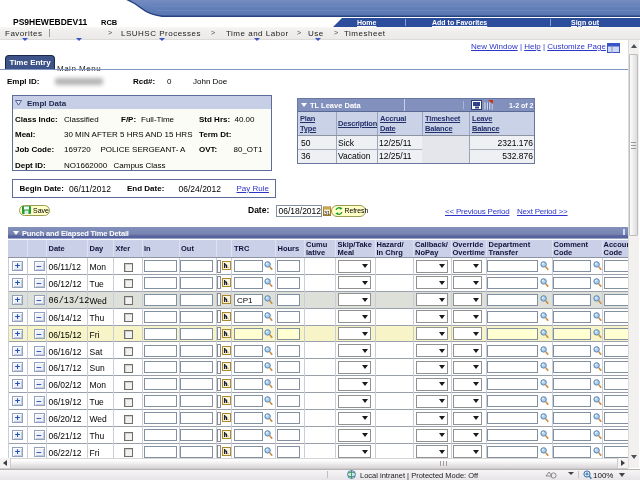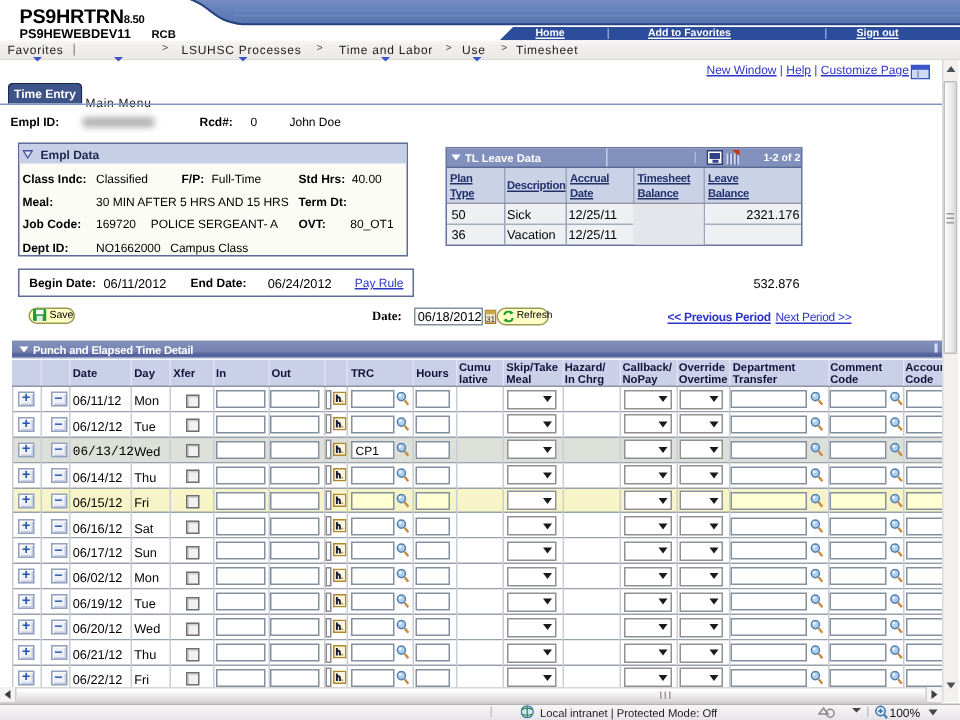--- a/index.html
+++ b/index.html
@@ -31,21 +31,20 @@
         <line x1="32" y1="6.5" x2="522" y2="6.5"></line>
         <line x1="38" y1="10.5" x2="522" y2="10.5"></line>
       </g>
 </svg>
 <div class="ab" style="left:333px;top:18px;width:307px;height:9px;background:#2c4c9c;clip-path:polygon(9px 0,100% 0,100% 100%,0 100%);"></div>
 <div class="ab b" style="left:357px;top:18.5px;font-size:7px;color:#fff;text-decoration:underline;">Home</div>
 <div class="ab b" style="left:432px;top:18.5px;font-size:7px;color:#fff;text-decoration:underline;">Add to Favorites</div>
 <div class="ab b" style="left:571px;top:18.5px;font-size:7px;color:#fff;text-decoration:underline;">Sign out</div>
 <div class="ab" style="left:405px;top:19px;width:1px;height:7px;background:#8ea0cc;"></div>
 <div class="ab" style="left:550px;top:19px;width:1px;height:7px;background:#8ea0cc;"></div>
-<div class="ab b" style="left:13px;top:2.5px;font-size:13.2px;letter-spacing:-0.2px;color:#000;">PS9HRTRN<span style="font-size:7.5px;">8.50</span></div>
 <div class="ab b" style="left:13px;top:17px;font-size:8.5px;color:#000;">PS9HEWEBDEV11</div>
 <div class="ab b" style="left:101px;top:18px;font-size:7.5px;color:#000;text-align:right;">RCB</div>
 <div class="ab" style="left:0;top:27px;width:640px;height:12.5px;background:linear-gradient(180deg,#f8f7f6 0%,#f0efed 30%,#ebeae8 100%);border-bottom:1px solid #dddbd7;box-sizing:border-box;"></div>
 <div class="ab" style="left:5px;top:29px;font-size:8px;color:#1c1c1c;letter-spacing:0.5px;">Favorites</div>
 <div class="ab" style="left:57px;top:29px;font-size:8px;color:#1c1c1c;letter-spacing:0.5px;margin-top:35px;">Main Menu</div>
 <div class="ab" style="left:121px;top:29px;font-size:8px;color:#1c1c1c;letter-spacing:0.5px;">LSUHSC Processes</div>
 <div class="ab" style="left:226px;top:29px;font-size:8px;color:#1c1c1c;letter-spacing:0.5px;">Time and Labor</div>
 <div class="ab" style="left:308px;top:29px;font-size:8px;color:#1c1c1c;letter-spacing:0.5px;">Use</div>
 <div class="ab" style="left:344px;top:29px;font-size:8px;color:#1c1c1c;letter-spacing:0.5px;">Timesheet</div>
 <div class="ab" style="left:49px;top:29px;width:1px;height:8px;background:#999;"></div>
@@ -132,45 +131,45 @@
 <div class="ab" style="left:298px;top:135px;width:236px;height:1px;background:#8f94a3;"></div>
 <div class="ab" style="left:298px;top:148.5px;width:236px;height:1px;background:#a8adbb;"></div>
 <div class="ab" style="left:422px;top:136px;width:47px;height:27px;background:#e4e6eb;"></div>
 <div class="ab" style="left:301px;top:138px;font-size:8.5px;">50</div>
 <div class="ab" style="left:338px;top:138px;font-size:8.5px;">Sick</div>
 <div class="ab" style="left:379px;top:138px;font-size:8.5px;">12/25/11</div>
 <div class="ab" style="left:301px;top:151px;font-size:8.5px;">36</div>
 <div class="ab" style="left:338px;top:151px;font-size:8.5px;">Vacation</div>
 <div class="ab" style="left:379px;top:151px;font-size:8.5px;">12/25/11</div>
 <div class="ab" style="left:468px;top:138px;width:65px;text-align:right;font-size:8.5px;">2321.176</div>
-<div class="ab" style="left:468px;top:151px;width:65px;text-align:right;font-size:8.5px;margin-top:33px;">532.876</div>
+<div class="ab" style="left:468px;top:151px;width:65px;text-align:right;font-size:8.5px;">532.876</div>
 <div class="ab" style="left:19px;top:204.5px;width:31px;height:11px;background:#ffffc6;border:1px solid #9b9b55;border-radius:6px;box-sizing:border-box;"></div>
 <svg class="ab" style="left:21.5px;top:206px;" width="9" height="8" viewBox="0 0 9 8">
 <rect x="0" y="0" width="9" height="8" rx="1" fill="#1e9e33"></rect>
 <rect x="2" y="0.5" width="5" height="3" fill="#fff"></rect>
 <rect x="2.5" y="4.5" width="4" height="3.5" fill="#e8e8e8"></rect>
     </svg>
 <div class="ab" style="left:33px;top:206.5px;font-size:7px;color:#000;">Save</div>
-<div class="ab b" style="left:248px;top:205px;font-size:8.5px;font-family:Liberation Serif, serif;">Date:</div>
+<div class="ab b" style="left:248px;top:205px;font-size:8.5px;">Date:</div>
 <div class="inp" style="left:276px;top:204.5px;width:46px;height:12px;"></div>
 <div class="ab" style="left:278.5px;top:206px;font-size:8.5px;">06/18/2012</div>
 <svg class="ab" style="left:323px;top:205.5px;" width="8" height="10" viewBox="0 0 8 10">
 <rect x="0.5" y="1" width="7" height="8.5" fill="#f5ecd2" stroke="#a07820"></rect>
 <rect x="0.5" y="1" width="7" height="2.5" fill="#caa94c"></rect>
 <text x="4" y="8.5" font-size="5.5" text-anchor="middle" fill="#222" font-family="Liberation Sans">31</text>
     </svg>
 <div class="ab" style="left:331px;top:204.5px;width:35px;height:12px;background:#ffffc6;border:1px solid #9b9b55;border-radius:6px;box-sizing:border-box;"></div>
 <svg class="ab" style="left:334.5px;top:207px;" width="8" height="8" viewBox="0 0 8 8">
 <path d="M1.2 3 A2.6 2.6 0 0 1 6 2" fill="none" stroke="#16a02c" stroke-width="1.3"></path>
 <path d="M6.8 5 A2.6 2.6 0 0 1 2 6" fill="none" stroke="#16a02c" stroke-width="1.3"></path>
 <path d="M5.2 0 L7.6 1.6 L4.9 2.7 Z" fill="#16a02c"></path>
 <path d="M2.8 8 L0.4 6.4 L3.1 5.3 Z" fill="#16a02c"></path>
     </svg>
 <div class="ab" style="left:344.5px;top:207px;font-size:6.8px;">Refresh</div>
-<div class="ab lnk" style="left:445px;top:206.5px;font-size:8px;letter-spacing:-0.2px;font-weight:bold;"><a>&lt;&lt; Previous Period</a></div>
+<div class="ab lnk" style="left:445px;top:206.5px;font-size:8px;letter-spacing:-0.2px;"><a>&lt;&lt; Previous Period</a></div>
 <div class="ab lnk" style="left:517px;top:206.5px;font-size:8px;letter-spacing:-0.2px;"><a>Next Period &gt;&gt;</a></div>
 <div class="ab" style="left:8px;top:227px;width:620px;height:12px;background:linear-gradient(180deg,#8391bc 0%,#7683b1 60%,#57639c 75%,#57639c 90%,#98a5cc 90%);"></div>
 <div class="ab" style="left:13px;top:230.5px;width:0;height:0;border-left:3px solid transparent;border-right:3px solid transparent;border-top:4px solid #fff;"></div>
 <div class="ab b" style="left:22px;top:229px;font-size:7.5px;color:#fff;letter-spacing:-0.15px;">Punch and Elapsed Time Detail</div>
 <div class="ab" style="left:623px;top:228.5px;width:2px;height:6.5px;background:#cfe0f2;"></div>
 <div class="ab" style="left:8px;top:240px;width:620px;height:218px;overflow:hidden;">
 <div class="ab" style="left:0;top:0;width:620px;height:17.5px;background:#c9d0e7;border-bottom:1px solid #8f94a3;box-sizing:border-box;"></div>
 <div class="ab" style="left:18.5px;top:0;width:1px;height:17px;background:#dde2f0;"></div>
 <div class="ab" style="left:37.5px;top:0;width:1px;height:17px;background:#dde2f0;"></div>
 <div class="ab" style="left:78.5px;top:0;width:1px;height:17px;background:#dde2f0;"></div>

